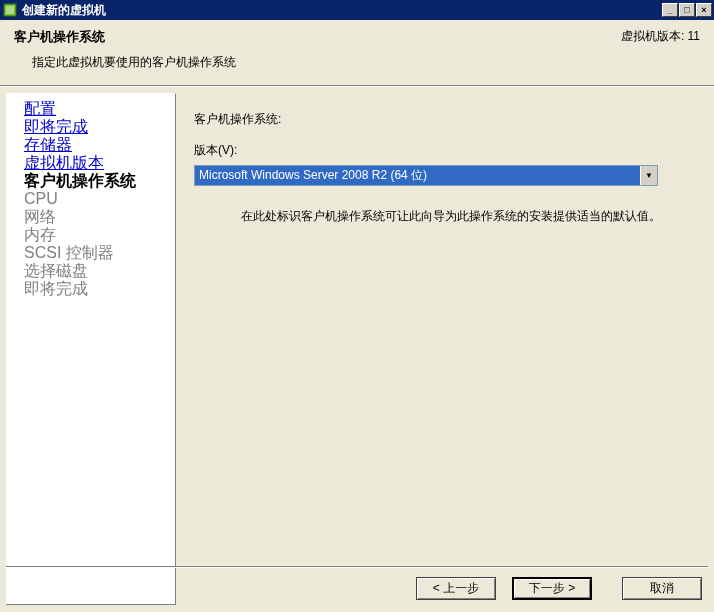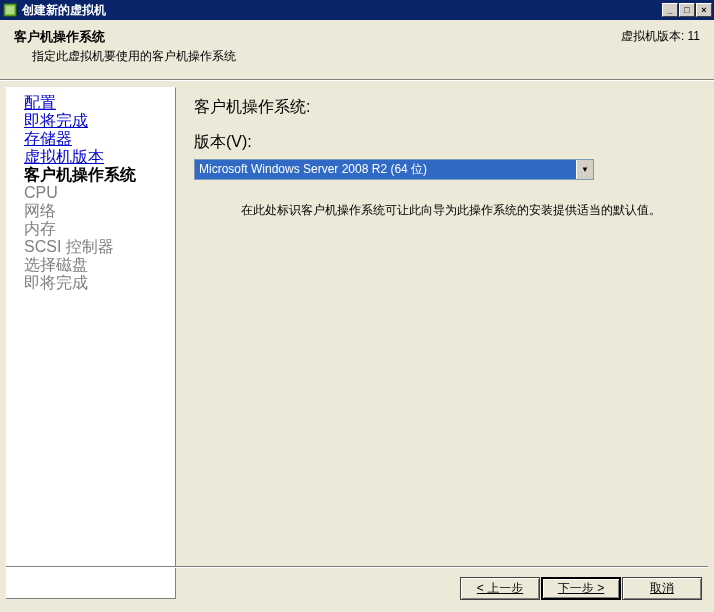--- a/index.html
+++ b/index.html
@@ -50,21 +50,21 @@
   justify-content: center;
 }
 .header-section {
   background: #ece9d8;
   padding: 8px 14px 14px 14px;
   border-bottom: 1px solid #808080;
   display: flex;
   justify-content: space-between;
 }
 .header-left .h-title { font-weight: bold; font-size: 13px; color: #000; }
-.header-left .h-sub { font-size: 12px; color: #000; padding-left: 18px; margin-top: 2px; }
+.header-left .h-sub { font-size: 12px; color: #000; padding-left: 18px; margin-top: 8px; }
 .header-right { font-size: 12px; color: #000; text-align: right; }
 .content-area {
   display: flex;
   height: 525px;
   border-top: 1px solid #fff;
 }
 .sidebar {
   width: 170px;
   background: #fff;
   border: 1px solid #808080;
@@ -81,35 +81,35 @@
   line-height: 16px;
 }
 .sidebar-item.link { color: #0000cc; text-decoration: underline; cursor: pointer; }
 .sidebar-item.current { font-weight: bold; color: #000; }
 .sidebar-item.disabled { color: #808080; }
 .main-panel {
   flex: 1;
   background: #ece9d8;
   padding: 12px 18px;
 }
-.group-title { font-size: 16px; margin-bottom: 6px; margin-top: 4px; }
+.group-title { font-size: 12px; margin-bottom: 6px; margin-top: 12px; }
 .radio-group { margin-left: 26px; }
 .radio-row {
   display: flex;
   align-items: center;
   font-size: 12px;
   padding: 3px 0;
 }
 .radio-row input[type=radio] { margin-right: 6px; }
 .version-row { margin-top: 14px; }
 .version-select {
   display: flex;
   align-items: stretch;
   margin-top: 4px;
-  width: 400px;
+  width: 464px;
   border: 1px solid #7f9db9;
 }
 .version-select .sel-value {
   flex: 1;
   background: #316ac5;
   color: #fff;
   padding: 1px 4px;
   font-size: 12px;
 }
 .version-select .sel-btn {
@@ -125,22 +125,21 @@
   margin-top: 22px;
   font-size: 12px;
   text-align: center;
   padding-left: 12px;
 }
 .button-bar {
   position: absolute;
   bottom: 12px;
   right: 12px;
   display: flex;
-  gap: 1px;
-  text-decoration: underline;
+  gap: 16px;
 }
 .btn {
   min-width: 80px;
   height: 23px;
   background: #ece9d8;
   border: 1px solid #404040;
   box-shadow: inset 1px 1px 0 #fff, inset -1px -1px 0 #808080;
   font-size: 12px;
   cursor: default;
   padding: 0 10px;
@@ -207,14 +206,14 @@
 
     <div class="hint-text">在此处标识客户机操作系统可让此向导为此操作系统的安装提供适当的默认值。</div>
   </div>
 </div>
 
 <div class="hr-line"></div>
 
 <div class="button-bar">
   <button class="btn">&lt; 上一步</button>
   <button class="btn default">下一步 &gt;</button>
-  <button class="btn" style="">取消</button>
+  <button class="btn" style="margin-left:14px">取消</button>
 </div>
 
 </body></html>

